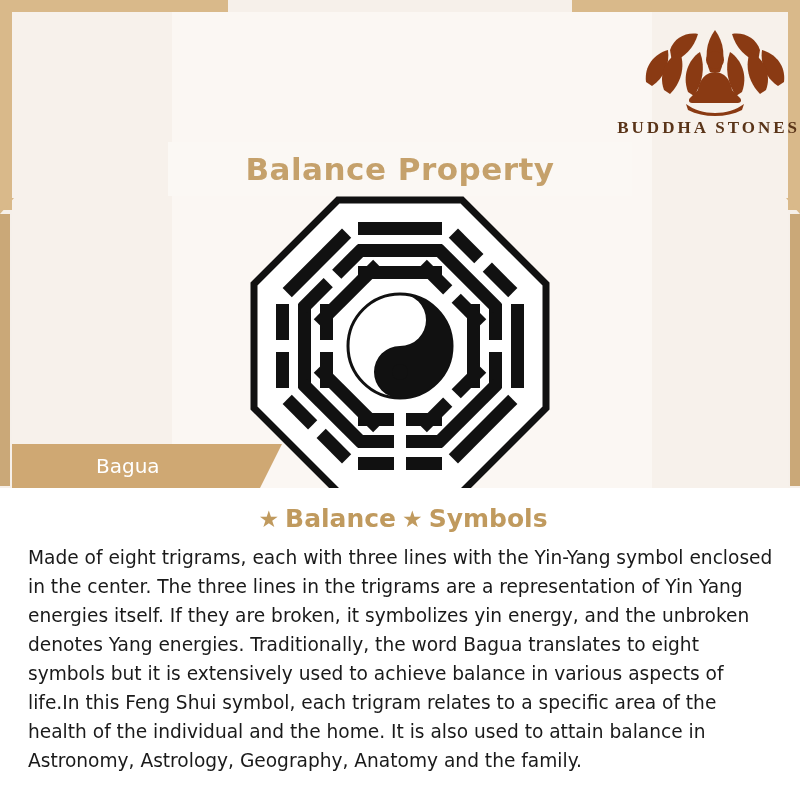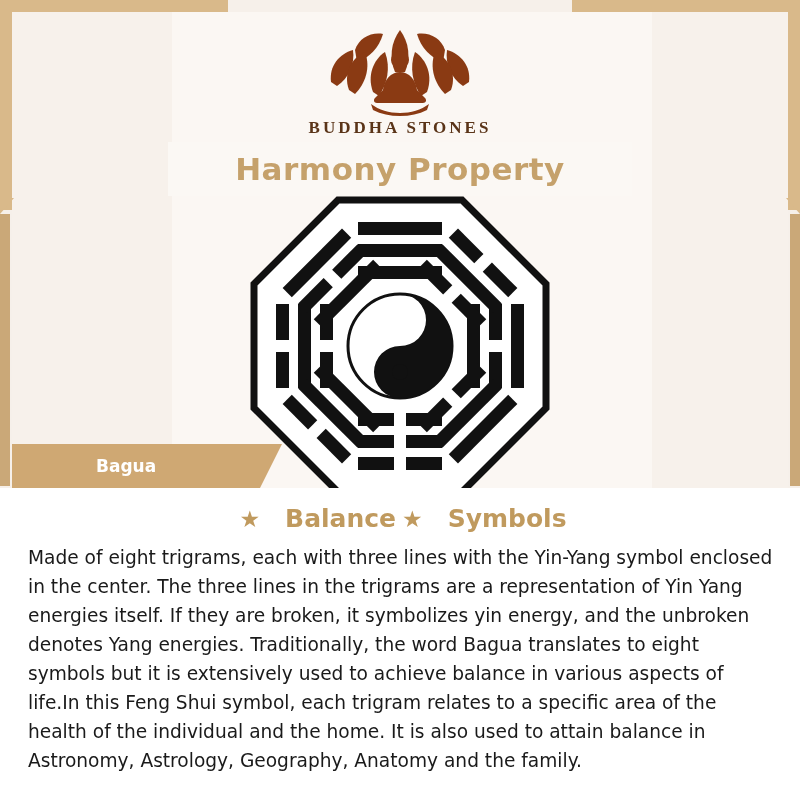--- a/index.html
+++ b/index.html
@@ -89,21 +89,21 @@
     width: 480px;
     height: 476px;
     background: #fbf7f3;
   }
 
   
   .logo-wrap {
     position: absolute;
     top: 20px;
     left: 0; right: 0;
-    text-align: center;
+    text-align: right;
   }
   .logo-mark {
     height: 96px;
     line-height: 0;
   }
   .brand {
     margin-top: 2px;
     font-size: 17px;
     letter-spacing: 3px;
     font-weight: bold;
@@ -147,22 +147,22 @@
     top: 444px;
     width: 248px;
     height: 44px;
     background: #cfa873;
     display: flex;
     align-items: center;
   }
   .label-tab .tab-text {
     margin-left: 84px;
     color: #ffffff;
-    font-weight: bold;
-    font-size: 17px;
+    font-weight: normal;
+    font-size: 20px;
     font-family: "DejaVu Sans", sans-serif;
   }
   .label-tab-notch {
     position: absolute;
     left: 260px;
     top: 444px;
     width: 0; height: 0;
     border-top: 44px solid #cfa873;
     border-right: 22px solid transparent;
   }
@@ -184,21 +184,20 @@
     color: #c09a5e;
     font-family: "DejaVu Sans", sans-serif;
   }
   .keywords .star {
     color: #c09a5e;
     font-size: 23px;
     margin: 0 6px;
   }
   .keywords .kw {
     color: #c09a5e;
-    margin-left: 19px;
   }
   .paragraph {
     margin: 10px 22px 0 28px;
     font-size: 18.6px;
     line-height: 29px;
     color: #1a1a1a;
     font-family: "DejaVu Sans", sans-serif;
     text-align: left;
   }
 </style>
@@ -242,21 +241,21 @@
           <circle cx="85" cy="40" r="9"></circle>
           <path d="M85 52 C76 52 69 60 68 70 L60 78 C58 80 59 83 62 83 L108 83 C111 83 112 80 110 78 L102 70 C101 60 94 52 85 52 Z"></path>
           <path d="M56 84 C64 90 74 93 85 93 C96 93 106 90 114 84 L112 90 C104 94 95 96 85 96 C75 96 66 94 58 90 Z"></path>
         </g>
       </svg>
     </div>
     <div class="brand">BUDDHA STONES</div>
   </div>
 
   <div class="title-bar">
-    <div class="title-text">Harmony Property</div>
+    <div class="title-text">Balance Property</div>
   </div>
 
   <div class="bagua-wrap">
     <svg width="300" height="300" viewBox="0 0 300 300" xmlns="http://www.w3.org/2000/svg">
 
       <polygon points="88,4 212,4 296,88 296,212 212,296 88,296 4,212 4,88" fill="#ffffff" stroke="#111111" stroke-width="7"></polygon>
 
       <g fill="#111111">
 
         <rect x="108" y="26" width="84" height="13"></rect>

